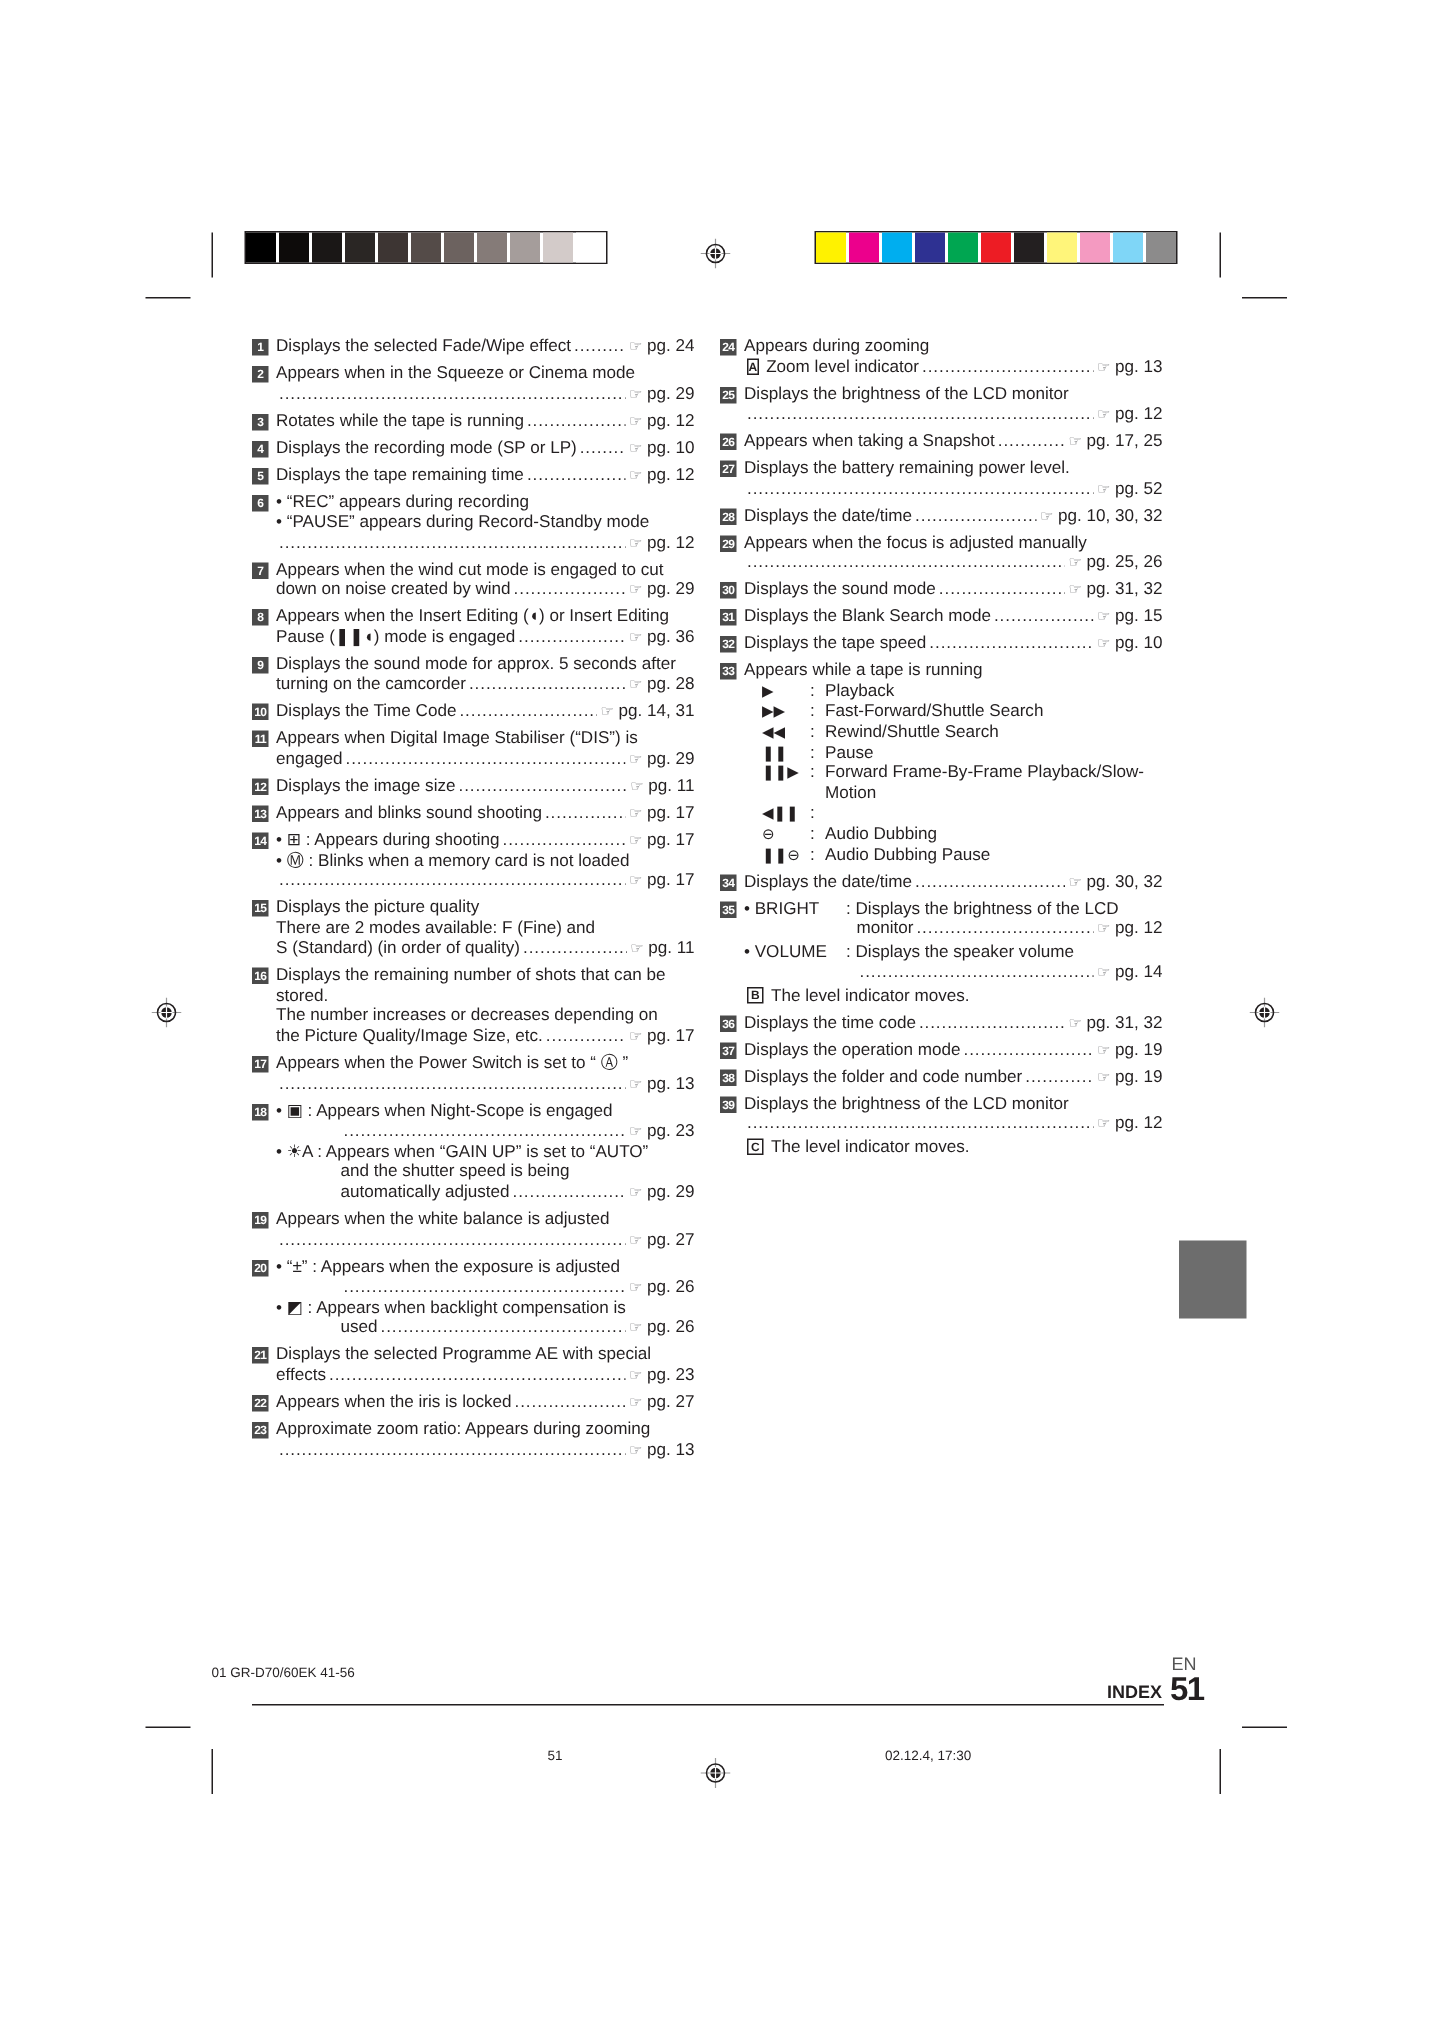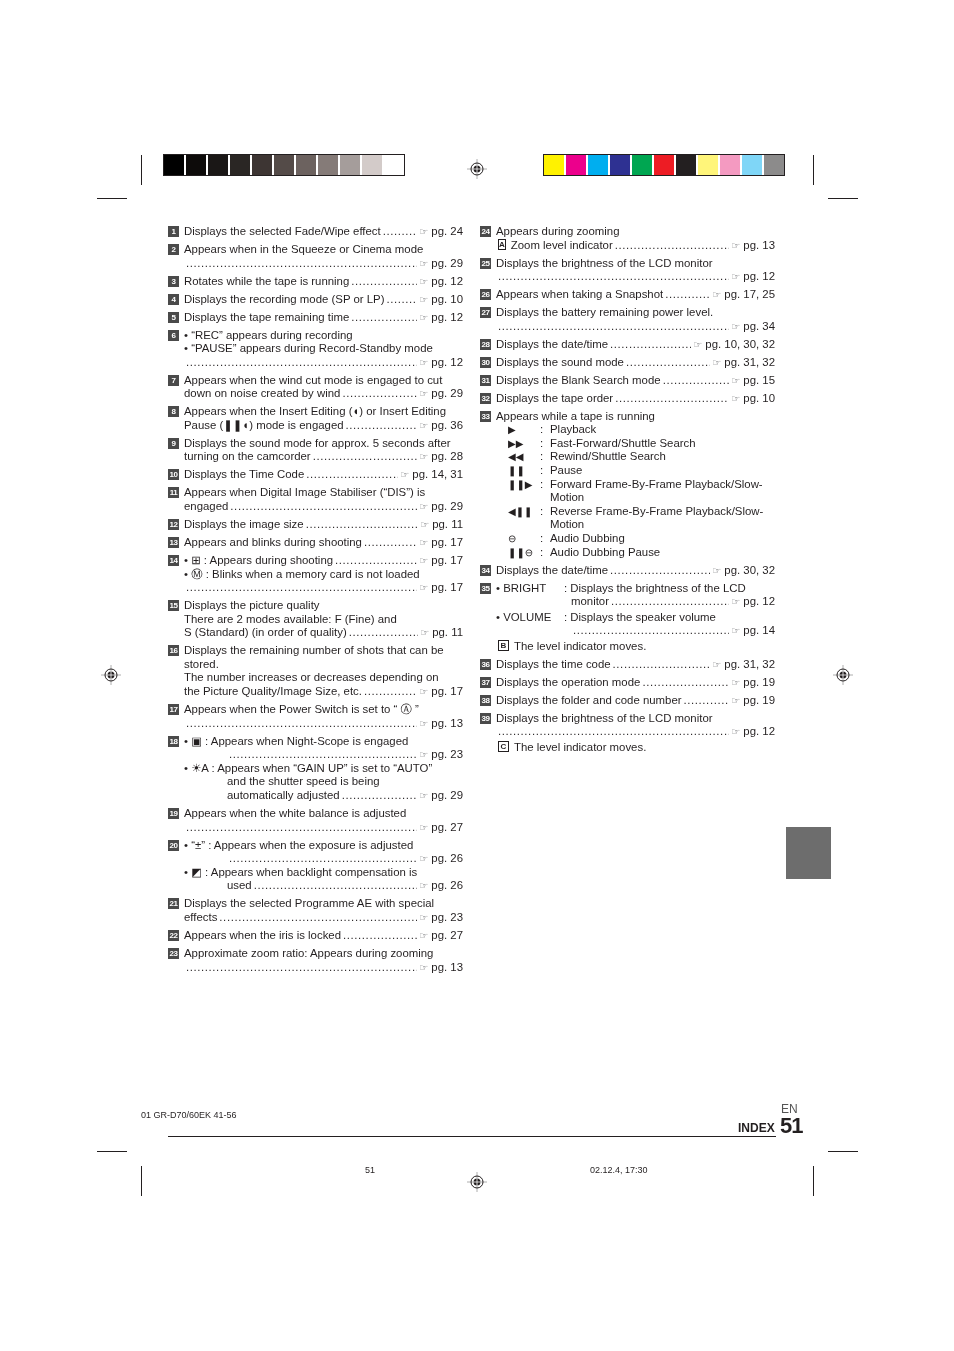--- a/index.html
+++ b/index.html
@@ -218,21 +218,21 @@
       <span class="num">12</span>
       <div class="line">
         <span class="txt">Displays the image size</span>
         <span class="dots"></span>
         <span class="ref"><span class="hand">☞</span><span>pg. 11</span></span>
       </div>
     </div>
     <div class="item">
       <span class="num">13</span>
       <div class="line">
-        <span class="txt">Appears and blinks during shooting</span>
+        <span class="txt">Appears and blinks sound shooting</span>
         <span class="dots"></span>
         <span class="ref"><span class="hand">☞</span><span>pg. 17</span></span>
       </div>
     </div>
     <div class="item">
       <span class="num">14</span>
       <div class="line">
         <span class="txt">• ⊞ : Appears during shooting</span>
         <span class="dots"></span>
         <span class="ref"><span class="hand">☞</span><span>pg. 17</span></span>
@@ -404,51 +404,62 @@
       </div>
     </div>
     <div class="item">
       <span class="num">27</span>
       <div class="line">
         <span class="txt">Displays the battery remaining power level.</span>
       </div>
       <div class="line">
         <span class="txt"></span>
         <span class="dots"></span>
-        <span class="ref"><span class="hand">☞</span><span>pg. 34</span></span>
+        <span class="ref"><span class="hand">☞</span><span>pg. 52</span></span>
       </div>
     </div>
     <div class="item">
       <span class="num">28</span>
       <div class="line">
         <span class="txt">Displays the date/time</span>
         <span class="dots"></span>
         <span class="ref"><span class="hand">☞</span><span>pg. 10, 30, 32</span></span>
       </div>
     </div>
     <div class="item">
+      <span class="num">29</span>
+      <div class="line">
+        <span class="txt">Appears when the focus is adjusted manually</span>
+      </div>
+      <div class="line">
+        <span class="txt"></span>
+        <span class="dots"></span>
+        <span class="ref"><span class="hand">☞</span><span>pg. 25, 26</span></span>
+      </div>
+    </div>
+    <div class="item">
       <span class="num">30</span>
       <div class="line">
         <span class="txt">Displays the sound mode</span>
         <span class="dots"></span>
         <span class="ref"><span class="hand">☞</span><span>pg. 31, 32</span></span>
       </div>
     </div>
     <div class="item">
       <span class="num">31</span>
       <div class="line">
         <span class="txt">Displays the Blank Search mode</span>
         <span class="dots"></span>
         <span class="ref"><span class="hand">☞</span><span>pg. 15</span></span>
       </div>
     </div>
     <div class="item">
       <span class="num">32</span>
       <div class="line">
-        <span class="txt">Displays the tape order</span>
+        <span class="txt">Displays the tape speed</span>
         <span class="dots"></span>
         <span class="ref"><span class="hand">☞</span><span>pg. 10</span></span>
       </div>
     </div>
     <div class="item">
       <span class="num">33</span>
       <div class="line">Appears while a tape is running</div>
       <div class="hang" style="padding-left: 12px;">
         <span class="sym k">▶</span>
         <span class="colon k">:</span>
@@ -470,21 +481,20 @@
         <span class="v">Pause</span>
       </div>
       <div class="hang" style="padding-left: 12px;">
         <span class="sym k">❚❚▶</span>
         <span class="colon k">:</span>
         <span class="v">Forward Frame-By-Frame Playback/Slow-Motion</span>
       </div>
       <div class="hang" style="padding-left: 12px;">
         <span class="sym k">◀❚❚</span>
         <span class="colon k">:</span>
-        <span class="v">Reverse Frame-By-Frame Playback/Slow-Motion</span>
       </div>
       <div class="hang" style="padding-left: 12px;">
         <span class="sym k">⊖</span>
         <span class="colon k">:</span>
         <span class="v">Audio Dubbing</span>
       </div>
       <div class="hang" style="padding-left: 12px;">
         <span class="sym k">❚❚⊖</span>
         <span class="colon k">:</span>
         <span class="v">Audio Dubbing Pause</span>

